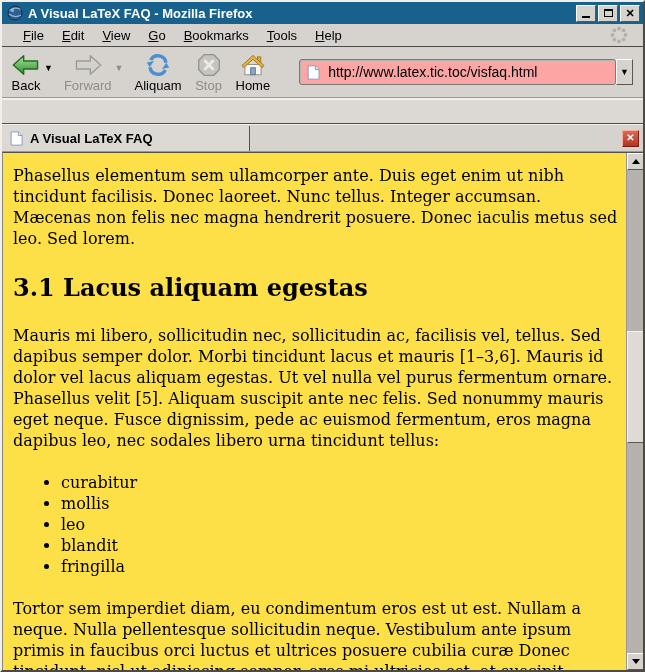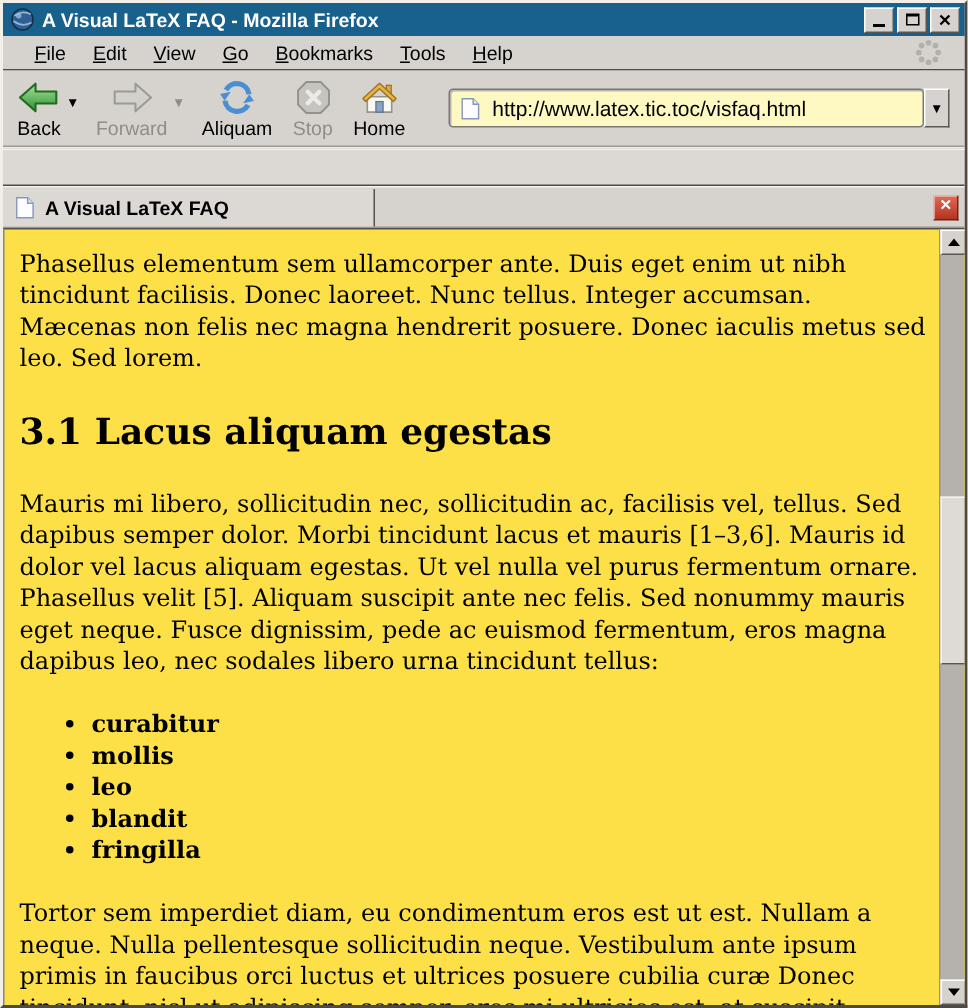--- a/index.html
+++ b/index.html
@@ -48,21 +48,21 @@
   .tbtn-wrap { display:flex; align-items:center; margin-right:6px; }
   .tbtn { display:flex; flex-direction:column; align-items:center; padding:2px 3px; }
   .tbtn .ticon { width:30px; height:26px; }
   .tbtn .tlabel { font-size:13px; color:#000; margin-top:0; }
   .tbtn.disabled .tlabel { color:#8f8d88; }
   .caret { font-size:9px; color:#000; margin:0 2px 8px 0; }
   .caret.disabled { color:#8f8d88; }
 
   .urlbar { flex:1; display:flex; align-items:center; margin:0 4px 0 10px; }
   .urlfield {
-    flex:1; height:26px; background:#fef9c3; display:flex; align-items:center;
+    flex:1; height:26px; background:#fca5a5; display:flex; align-items:center;
     border:1px solid #7b7974; border-radius:3px; padding:0 4px;
     box-shadow: inset 1px 1px 0 #b8b5b0;
   }
   .urlfield .page-icon { width:13px; height:15px; margin:0 8px 0 3px; flex:0 0 auto; }
   .urlfield input {
     flex:1; border:none; outline:none; font-family:"Liberation Sans",sans-serif;
     font-size:14px; color:#000; background:transparent;
   }
   .url-drop {
     width:17px; height:26px; background:#d6d3ce;
@@ -101,21 +101,21 @@
     flex:1; position:relative; background:#fde047; overflow:hidden;
     border-top:1px solid #55524d; border-left:1px solid #8a8782;
   }
   .page {
     position:absolute; top:0; left:0; right:17px; bottom:0; overflow:hidden;
     padding:12px 8px 0 10px;
     font-family:"DejaVu Serif", serif; font-size:16px; line-height:21px; color:#000;
   }
   .page p { margin:0 0 21px 0; }
   .page h2 { font-size:24px; line-height:30px; margin:24px 0 22px 0; font-weight:bold; }
-  .page ul { margin:0 0 21px 0; padding-left:48px;font-weight:bold; }
+  .page ul { margin:0 0 21px 0; padding-left:48px; }
   .page li { margin:0; }
 
   
   .scrollbar {
     position:absolute; top:0; right:0; bottom:0; width:17px; background:#b5b2ae;
     border-left:1px solid #98958f;
   }
   .sb-btn {
     position:absolute; left:0; width:17px; height:17px; background:#d6d3ce;
     border:1px solid; border-color:#fff #5a5753 #5a5753 #fff;

